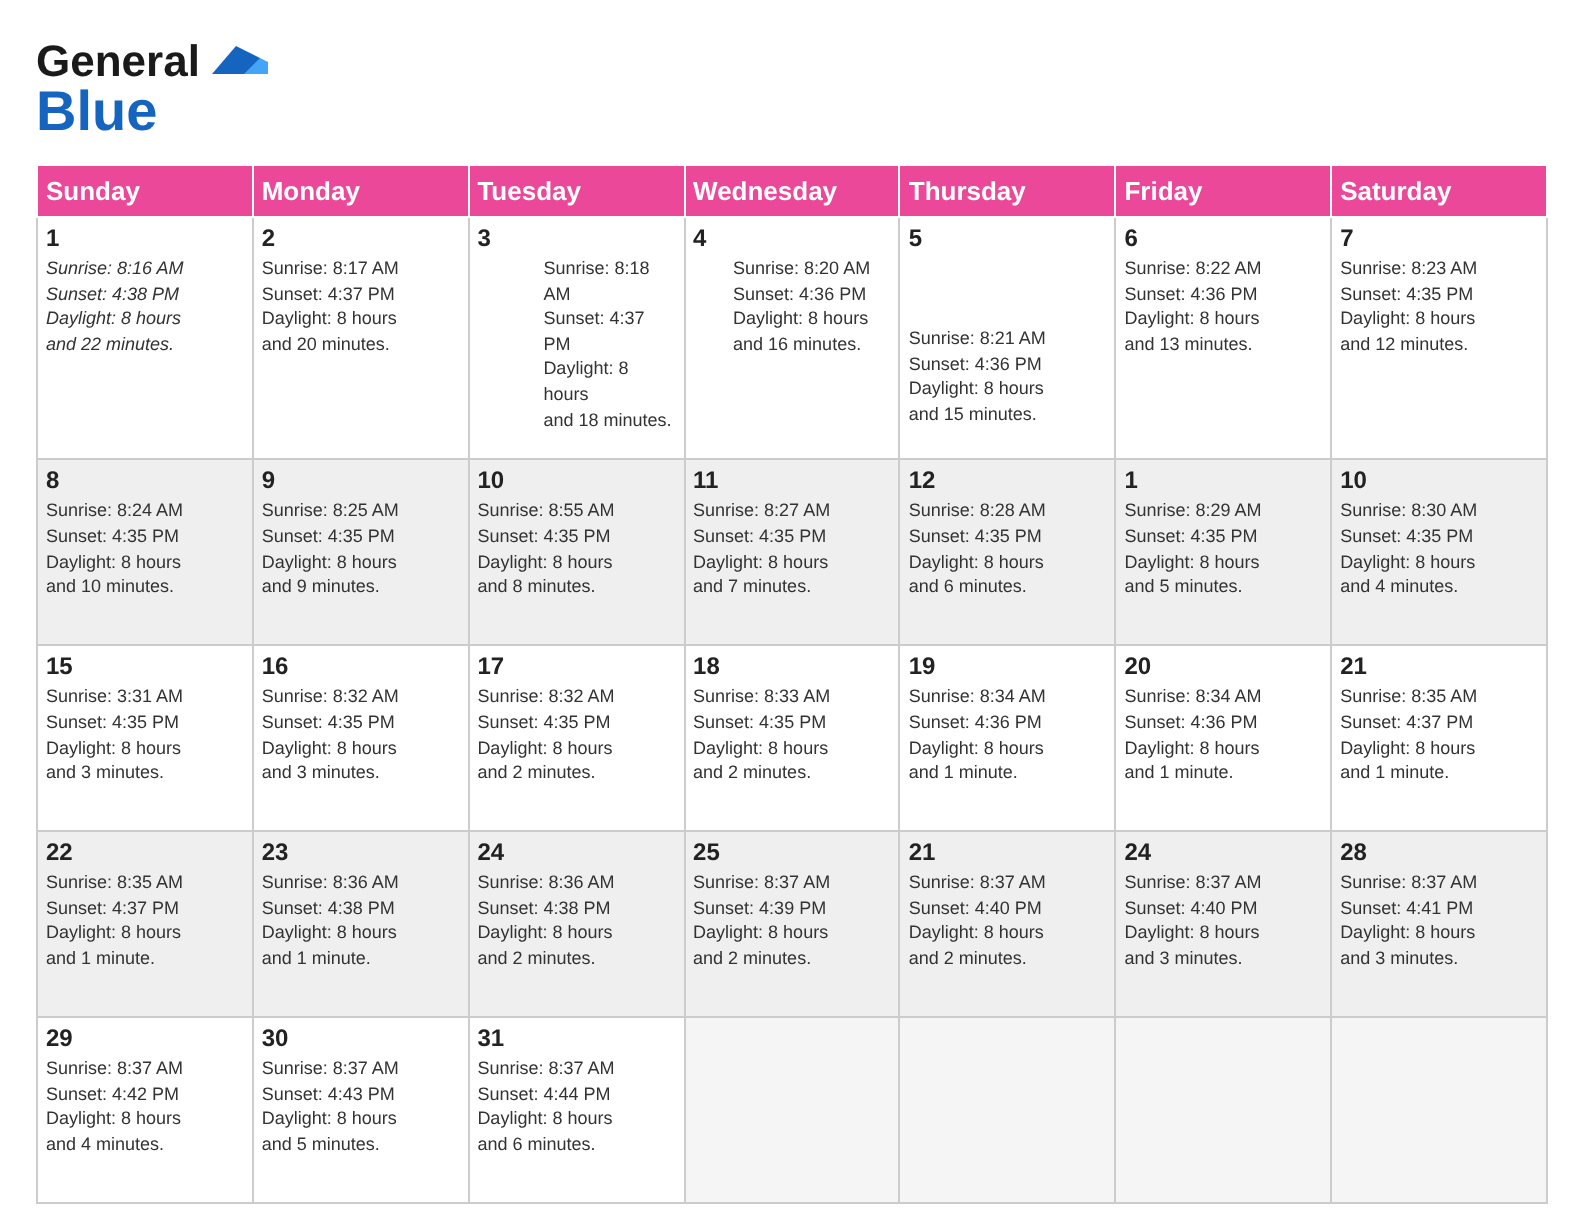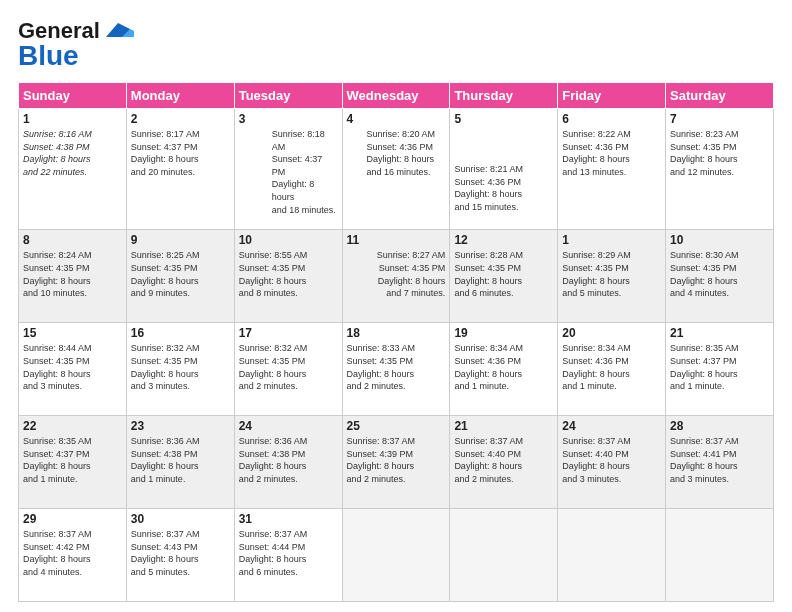--- a/index.html
+++ b/index.html
@@ -184,21 +184,21 @@
           </td>
           <td>
             <span class="day-num">10</span>
             <div class="day-info" style="white-space: pre-line;">Sunrise: 8:55 AM
 Sunset: 4:35 PM
 Daylight: 8 hours
 and 8 minutes.</div>
           </td>
           <td>
             <span class="day-num">11</span>
-            <div class="day-info" style="white-space: pre-line; text-align: right;">Sunrise: 8:27 AM
+            <div class="day-info" style="white-space: pre-line;">Sunrise: 8:27 AM
 Sunset: 4:35 PM
 Daylight: 8 hours
 and 7 minutes.</div>
           </td>
           <td>
             <span class="day-num">12</span>
             <div class="day-info" style="white-space: pre-line;">Sunrise: 8:28 AM
 Sunset: 4:35 PM
 Daylight: 8 hours
 and 6 minutes.</div>
@@ -214,21 +214,21 @@
             <span class="day-num">10</span>
             <div class="day-info" style="white-space: pre-line;">Sunrise: 8:30 AM
 Sunset: 4:35 PM
 Daylight: 8 hours
 and 4 minutes.</div>
           </td>
         </tr>
         <tr>
           <td>
             <span class="day-num">15</span>
-            <div class="day-info" style="white-space: pre-line;">Sunrise: 8:44 AM
+            <div class="day-info" style="white-space: pre-line;">Sunrise: 3:31 AM
 Sunset: 4:35 PM
 Daylight: 8 hours
 and 3 minutes.</div>
           </td>
           <td>
             <span class="day-num">16</span>
             <div class="day-info" style="white-space: pre-line;">Sunrise: 8:32 AM
 Sunset: 4:35 PM
 Daylight: 8 hours
 and 3 minutes.</div>

